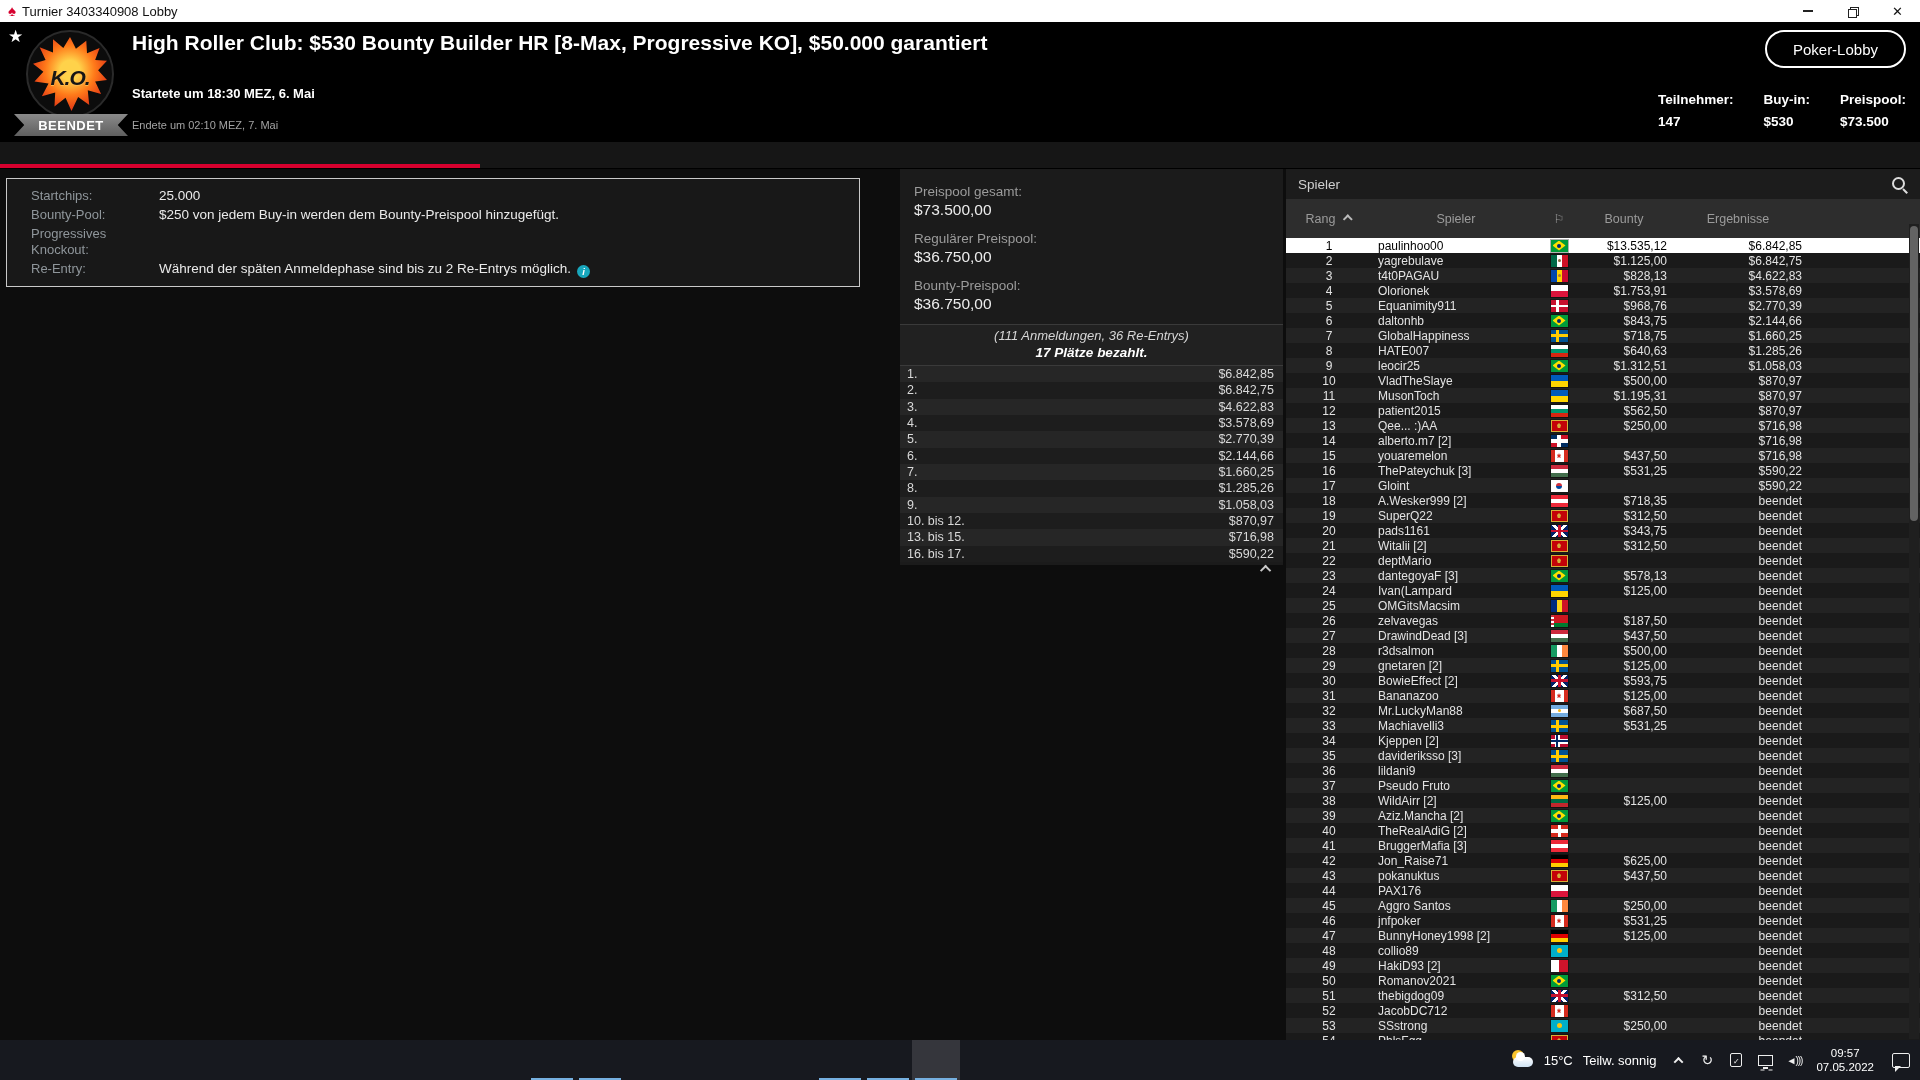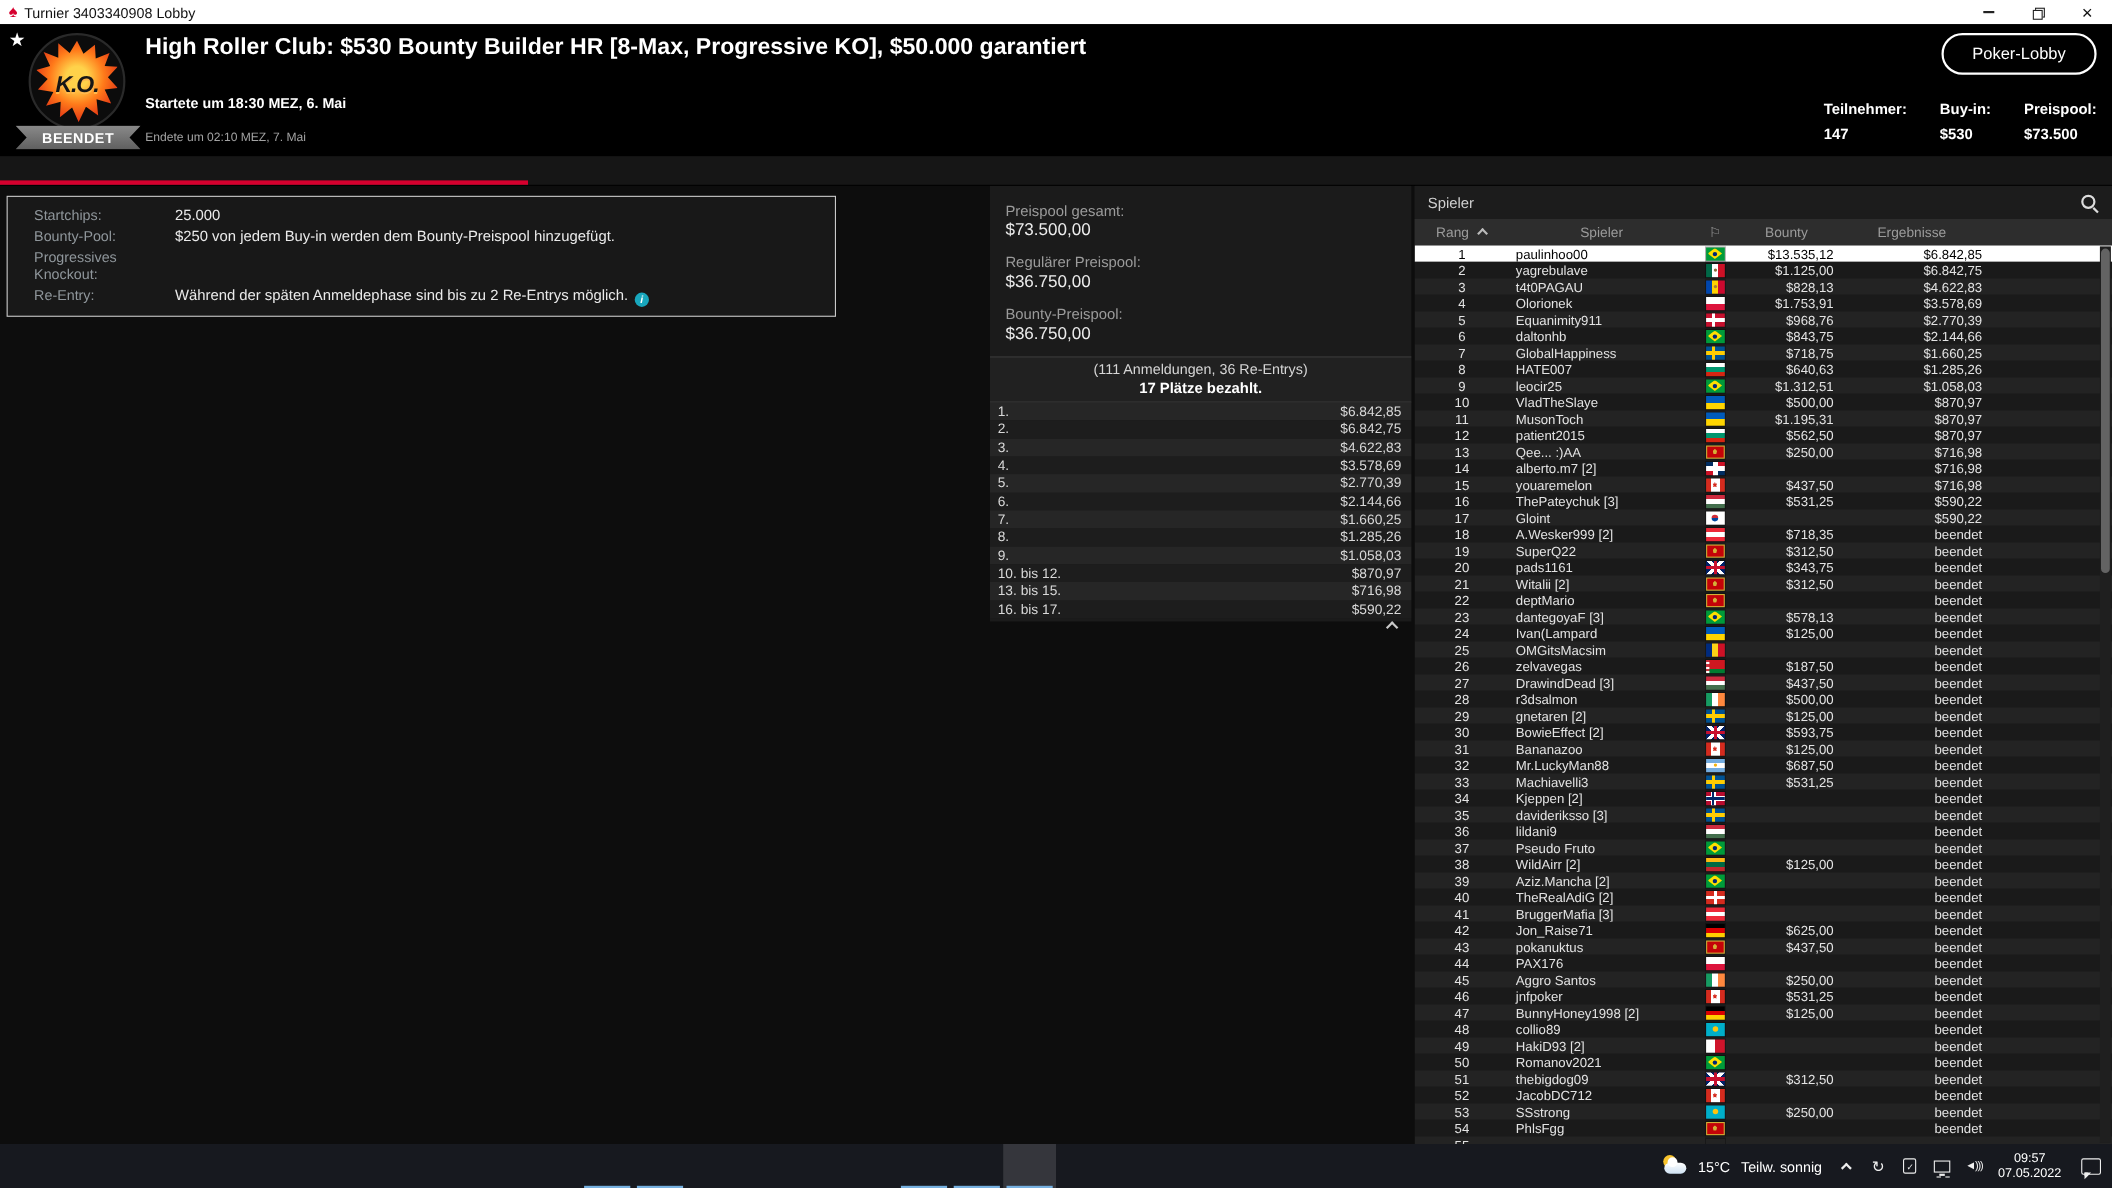--- a/index.html
+++ b/index.html
@@ -35,52 +35,52 @@
 
   
   .tabsbar { position:absolute; left:0; top:142px; width:100%; height:27px; background:#161616; display:flex; border-bottom:1px solid #000; }
   .tab { flex:1; display:flex; align-items:center; justify-content:center; font-size:14px; color:#9b9b9b; cursor:pointer; border-bottom:4px solid transparent; padding-top:2px; }
   .tab.active { color:#fff; font-weight:bold; border-bottom-color:#d6002e; }
 
   
   .main { position:absolute; left:0; top:169px; width:100%; height:871px; background:#0d0d0d; }
 
   
-  .info-box { position:absolute; left:6px; top:9px; width:754px; min-height:96px; background:#181818; border:1px solid #c9c9c9; padding:7px 0 6px 0; }
+  .info-box { position:absolute; left:6px; top:9px; width:854px; min-height:96px; background:#181818; border:1px solid #c9c9c9; padding:7px 0 6px 0; }
   .info-row { display:grid; grid-template-columns:152px 1fr; align-items:start; padding:1.5px 0; }
   .info-row .ilabel { color:#8f969b; font-size:13px; padding-left:24px; line-height:16px; }
   .info-row .ivalue { color:#eaeaea; font-size:13.5px; line-height:16px; padding-right:10px; }
   .info-icon { width:13px; height:13px; border-radius:50%; background:#18a7bd; color:#fff; display:none; align-items:center; justify-content:center; font-size:9.5px; font-style:italic; font-weight:bold; margin-left:6px; vertical-align:-2px; cursor:pointer; }
   .with-info .info-icon { display:inline-flex; }
 
   
   .prize-panel { position:absolute; left:900px; top:0; width:383px; height:396px; background:#1b1b1b; }
   .prize-tot { padding:14px 18px 0 14px; }
   .prize-sec { margin-bottom:10px; }
   .prize-sec .plabel { color:#9b9b9b; font-size:13.5px; line-height:17px; }
   .prize-sec .pvalue { color:#ececec; font-size:15.5px; line-height:20px; }
-  .entries-block { border-top:1px solid #3a3a3a; border-bottom:1px solid #3a3a3a; background:#212121; text-align:center; padding:3px 0 4px 0; }
+  .entries-block { border-top:1px solid #3a3a3a; border-bottom:1px solid #3a3a3a; background:#212121; text-align:center; padding:3px 0 4px 0;font-style:italic; }
   .entries-line { color:#d6d6d6; font-size:13px; line-height:16px; }
   .paid-line { color:#fff; font-size:13.5px; font-weight:bold; line-height:17px; }
   .payouts { display:flex; flex-direction:column; height:196px; }
   .payrow { flex:1; display:flex; align-items:center; justify-content:space-between; padding:0 9px 0 7px; background:#262626; }
   .payrow.alt { background:#1d1d1d; }
   .payrow .place, .payrow .amount { color:#d9d9d9; font-size:12.5px; }
   .pay-foot { height:14px; display:flex; justify-content:flex-end; padding-right:12px; align-items:center; }
   .chev-up { width:8px; height:8px; border-left:2px solid #c9c9c9; border-top:2px solid #c9c9c9; transform:rotate(45deg) translateY(2px); display:block; cursor:pointer; }
 
   
   .players-panel { position:absolute; left:1286px; top:0; width:634px; height:871px; background:#151515; }
   .ppanel-title { height:30px; background:#1c1c1c; display:flex; align-items:center; justify-content:space-between; padding:0 12px; }
   .ppanel-title .ptext { color:#cfcfcf; font-size:13.5px; }
   .search-icon { position:relative; width:17px; height:17px; cursor:pointer; }
   .search-icon::before { content:""; position:absolute; left:1px; top:1px; width:9px; height:9px; border:2px solid #ddd; border-radius:50%; }
   .search-icon::after { content:""; position:absolute; left:12px; top:12px; width:6px; height:2px; background:#ddd; transform:rotate(45deg); transform-origin:left center; }
   .pgrid { display:grid; grid-template-columns:86px 168px 38px 92px 136px 1fr; align-items:center; }
-  .phead { height:24px; background:#2d2d2d; color:#9b9b9b; font-size:12.5px; }
+  .phead { height:39px; background:#2d2d2d; color:#9b9b9b; font-size:12.5px; }
   .phead > div { text-align:center; }
   .phead .hrank { display:flex; align-items:center; justify-content:center; gap:10px; }
   .sort-up { width:7px; height:7px; border-left:2px solid #bbb; border-top:2px solid #bbb; transform:rotate(45deg) translateY(1px); display:inline-block; }
   .flag-glyph { font-size:12px; color:#9b9b9b; }
   .players-rows { height:817px; overflow:hidden; position:relative; }
   .prow { height:15px; background:#232323; color:#e3e3e3; font-size:12px; cursor:pointer; }
   .prow.alt { background:#1a1a1a; }
   .prow.highlight { background:#fff; color:#000; }
   .prow .c-rank { text-align:center; }
   .prow .c-name { text-align:left; padding-left:6px; white-space:nowrap; overflow:hidden; }

